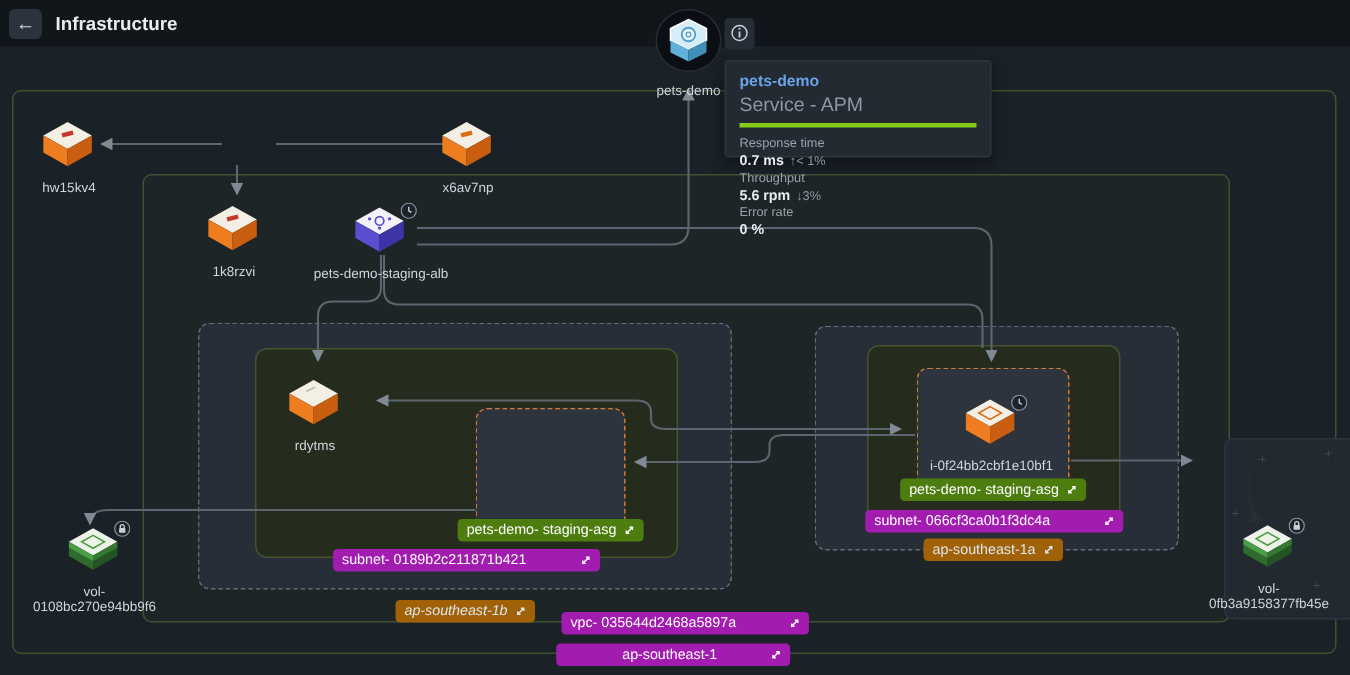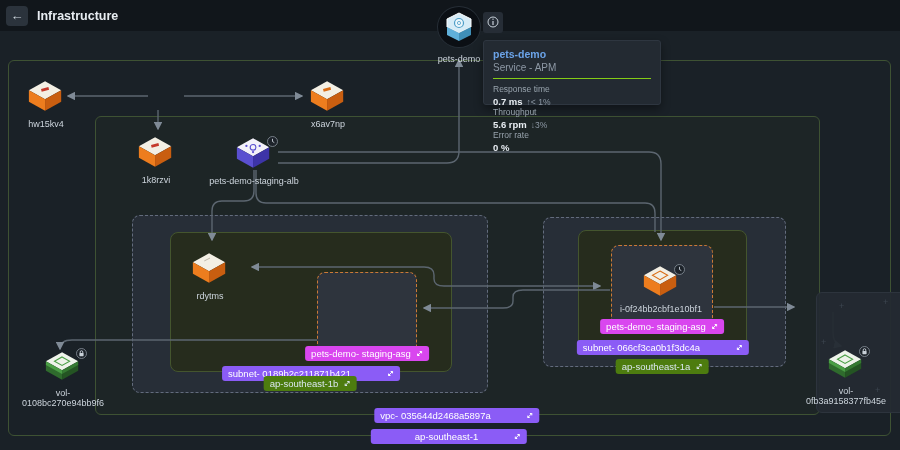--- a/index.html
+++ b/index.html
@@ -43,34 +43,34 @@
   #service-node { position:absolute; left:414px; top:6px; width:90px; text-align:center; cursor:pointer; }
   .svc-circle { position:relative; display:inline-block; width:44px; height:42px; background:#0b0f14;
     border-radius:50%; border:1px solid #262e36; }
   #info-btn { position:absolute; left:483px; top:12px; width:20px; height:21px; background:#262d36;
     border-radius:3px; color:#c7d0d9; text-align:center; cursor:pointer; }
 
   
   #tooltip { position:absolute; left:483px; top:40px; width:178px; height:65px; background:#232a32;
     border:1px solid #2e3640; border-radius:3px; box-shadow:0 4px 10px rgba(0,0,0,0.4); padding:7px 9px 6px 9px; }
   #tooltip .tt-title { font-size:10.5px; font-weight:bold; color:#6ba3e8; cursor:pointer; }
-  #tooltip .tt-sub { font-size:10px; color:#8d98a5; margin-top:2px; padding-bottom:5px; border-bottom:1px solid #84cc16; }
+  #tooltip .tt-sub { font-size:13px; color:#8d98a5; margin-top:2px; padding-bottom:5px; border-bottom:3px solid #84cc16; }
   #tooltip .tt-metrics { display:flex; margin-top:5px;flex-direction:column; }
   #tooltip .tt-col { margin-right:12px; }
   #tooltip .tt-label { font-size:8.5px; color:#98a3ad; white-space:nowrap; }
   #tooltip .tt-valrow { font-size:9.5px; font-weight:bold; color:#e8edf2; margin-top:2px; white-space:nowrap; }
   #tooltip .tt-trend { font-weight:normal; font-size:8.5px; color:#8d98a5; margin-left:4px; }
 
   
   .chip { position:absolute; transform:translateX(-50%); height:15px; line-height:14px; padding:0 6px;
     border-radius:3px; font-size:9.5px; color:#ffffff; white-space:nowrap; cursor:pointer; display:flex;
     align-items:center; gap:5px; }
-  .chip-orange { background:#d946ef; }
-  .chip-green  { background:#8b5cf6;gap:36px; }
-  .chip-navy   { background:#4d7c0f; color:#dbe7f0;justify-content:space-between; }
+  .chip-orange { background:#4d7c0f; }
+  .chip-green  { background:#a21caf;gap:36px; }
+  .chip-navy   { background:#a16207; color:#dbe7f0;justify-content:space-between; }
   .chip svg { flex:0 0 auto; }
 </style>
 </head>
 <body>
 
 <div id="root">
 
   <div id="topbar">
     <div id="back-btn">
       <span>←</span>
@@ -143,21 +143,21 @@
         <polygon points="19,1 36,10.5 19,20 2,10.5" fill="#f3efe4"></polygon>
         <polygon points="2,10.5 19,20 19,32 2,22.5" fill="#ed7d1e"></polygon>
         <polygon points="19,20 36,10.5 36,22.5 19,32" fill="#c95e10"></polygon>
         <rect x="15" y="8" width="8" height="3" fill="#c4392b" transform="rotate(-14 19 9.5)"></rect>
       </svg>
     </span>
     <div class="nlabel">hw15kv4</div>
   </div>
 
 
-  <div class="node" style="left:273px; top:80px;">
+  <div class="node" style="left:257px; top:80px;">
     <span class="icon-wrap">
       <svg width="38" height="33" viewBox="0 0 40 34">
         <polygon points="19,1 36,10.5 19,20 2,10.5" fill="#f3efe4"></polygon>
         <polygon points="2,10.5 19,20 19,32 2,22.5" fill="#ed7d1e"></polygon>
         <polygon points="19,20 36,10.5 36,22.5 19,32" fill="#c95e10"></polygon>
         <rect x="15" y="8" width="8" height="3" fill="#d96c15" transform="rotate(-14 19 9.5)"></rect>
       </svg>
     </span>
     <div class="nlabel">x6av7np</div>
   </div>
@@ -301,21 +301,21 @@
   <div class="chip chip-green" style="left:663px; top:340px;">
     <span>subnet- 066cf3ca0b1f3dc4a</span>
     <svg width="7" height="7" viewBox="0 0 7 7">
         <g stroke="#ffffff" stroke-width="1" fill="none">
           <path d="M1.5,5.5 L5.5,1.5"></path>
           <path d="M3.6,1.5 H5.5 V3.4"></path>
           <path d="M1.5,3.6 V5.5 H3.4"></path>
         </g>
       </svg>
   </div>
-  <div class="chip chip-navy" style="left:310px; top:376px;">
+  <div class="chip chip-navy" style="left:310px; top:400px;font-style:italic;">
     <span>ap-southeast-1b</span>
     <svg width="7" height="7" viewBox="0 0 7 7">
         <g stroke="#dbe7f0" stroke-width="1" fill="none">
           <path d="M1.5,5.5 L5.5,1.5"></path>
           <path d="M3.6,1.5 H5.5 V3.4"></path>
           <path d="M1.5,3.6 V5.5 H3.4"></path>
         </g>
       </svg>
   </div>
   <div class="chip chip-navy" style="left:662px; top:359px;">

